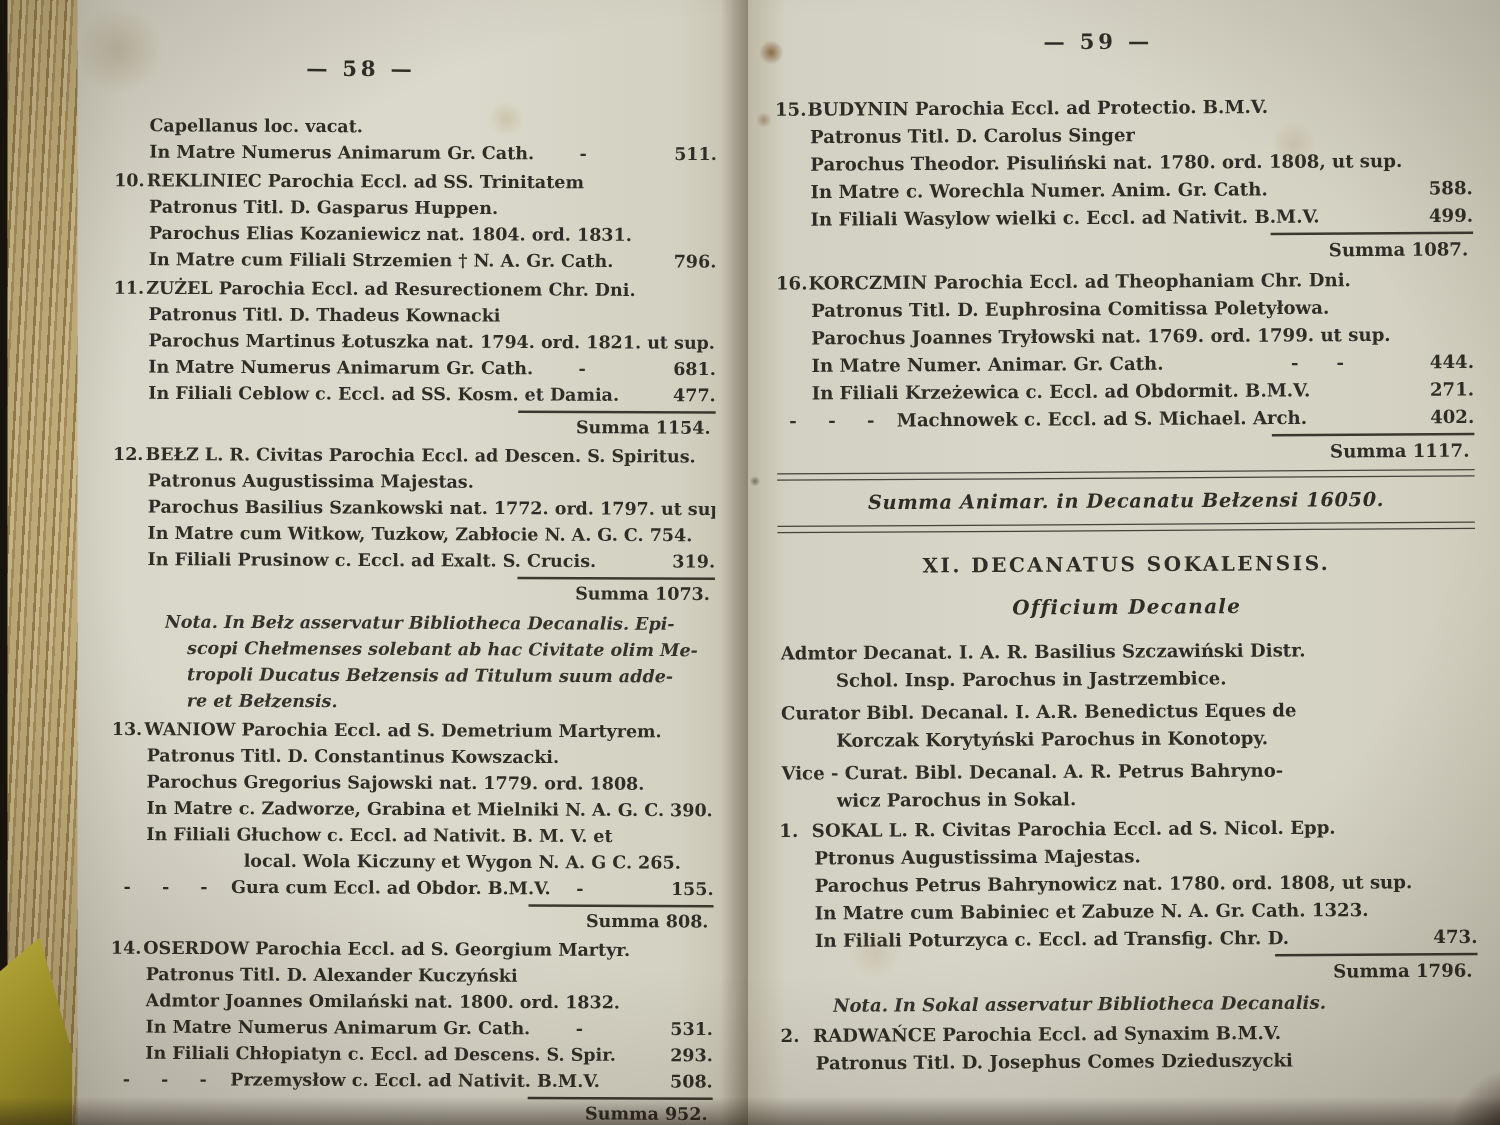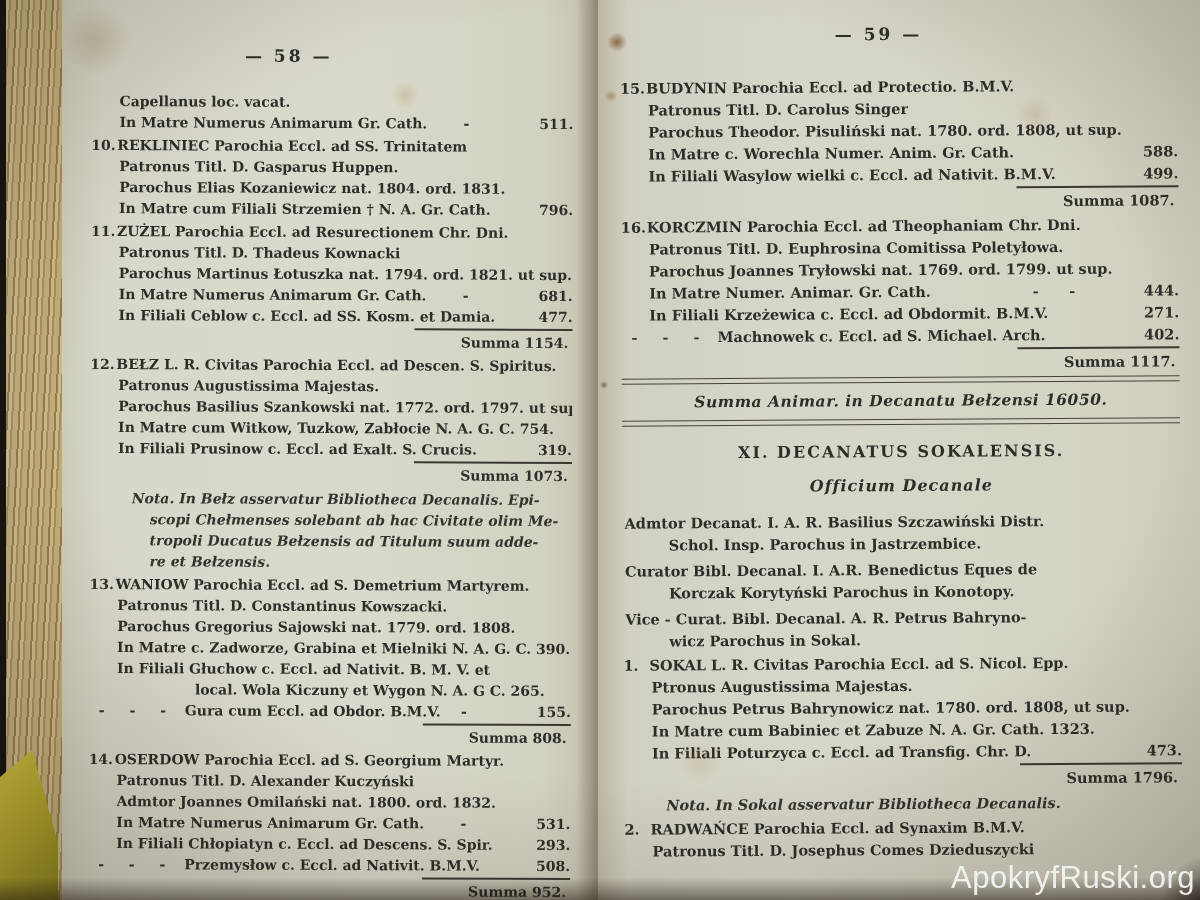--- a/index.html
+++ b/index.html
@@ -340,14 +340,13 @@
             <span class="txt">RADWAŃCE Parochia Eccl. ad Synaxim B.M.V.</span>
           </div>
           <div class="ln ind1">
             <span class="txt">Patronus Titl. D. Josephus Comes Dzieduszycki</span>
           </div>
         </div>
     </div>
   </div>
 
   <div class="stains"></div>
-  <div class="watermark">ApokryfRuski.org</div>
 </div>
 
 </body></html>

